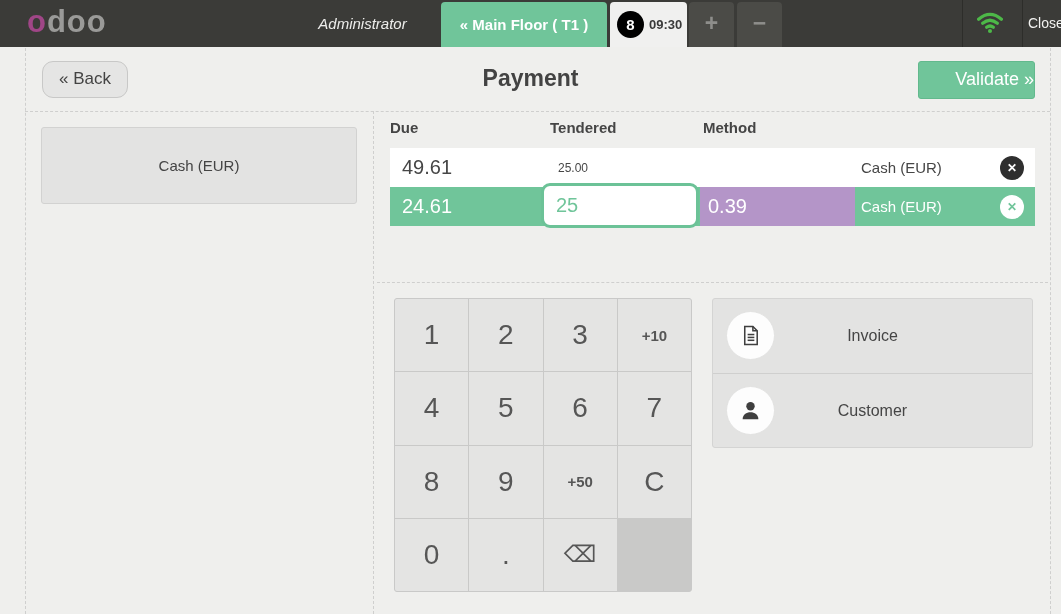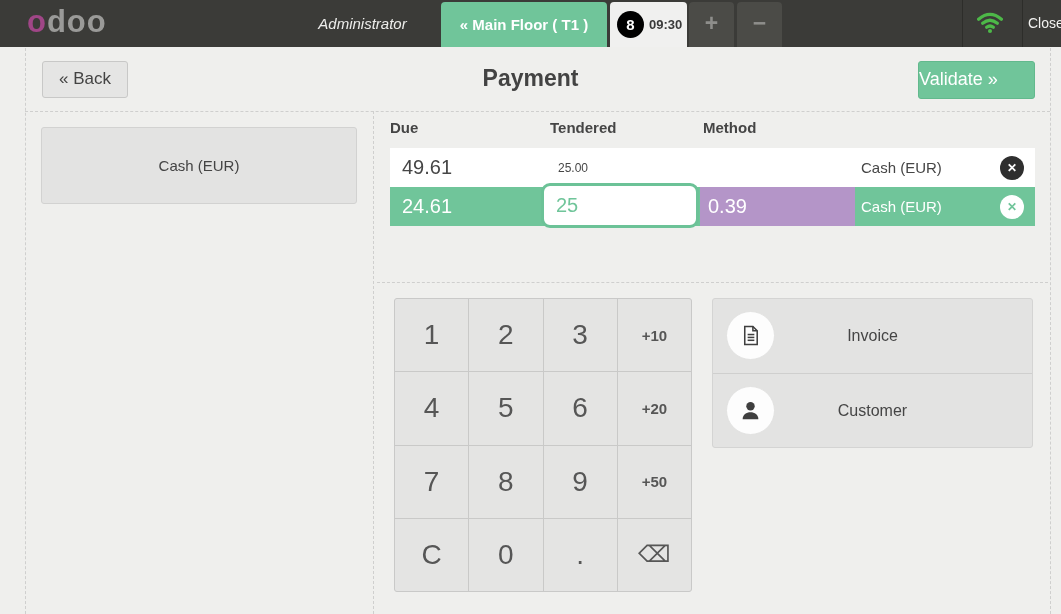--- a/index.html
+++ b/index.html
@@ -18,23 +18,23 @@
   .order-time { position:absolute; left:39px; top:0; height:45px; line-height:45px; font-size:13px; font-weight:bold; color:#3a3a3a; }
   .tab-btn { position:absolute; top:2px; width:45px; height:45px; background:#4b4b47; border-radius:4px 4px 0 0; color:#8e8e8b; font-size:23px; font-weight:bold; text-align:center; line-height:43px; cursor:pointer; }
   .plus  { left:689px; }
   .minus { left:737px; }
   .tb-sep { position:absolute; top:0; width:1px; height:47px; background:#2d2d2a; }
   .sep1 { left:962px; } .sep2 { left:1022px; }
   .wifi { position:absolute; left:977px; top:12px; width:26px; height:22px; }
   .close-label { position:absolute; left:1028px; top:0; width:33px; height:47px; line-height:47px; color:#f2f2f0; font-size:14px; overflow:hidden; cursor:pointer; }
 
   
-  .back-btn { position:absolute; left:42px; top:61px; width:86px; height:37px; background:#e5e5e4; border:1px solid #c8c8c7; border-radius:3px; font-size:17px; color:#434343; text-align:center; line-height:34px; cursor:pointer; }
+  .back-btn { position:absolute; left:42px; top:61px; width:86px; height:37px; background:#e5e5e4; border:1px solid #c8c8c7; border-radius:11px; font-size:17px; color:#434343; text-align:center; line-height:34px; cursor:pointer; }
   .page-title { position:absolute; left:0; top:65px; width:1061px; text-align:center; font-size:23px; font-weight:bold; color:#434343; }
-  .validate-btn { position:absolute; left:918px; top:61px; width:117px; height:38px; background:#70c59a; border:1px solid #62b98d; border-radius:3px; font-size:18px; color:#fff; text-align:left; line-height:35px; cursor:pointer; }
+  .validate-btn { position:absolute; left:918px; top:61px; width:117px; height:38px; background:#70c59a; border:1px solid #62b98d; border-radius:3px; font-size:18px; color:#fff; text-align:right; line-height:35px; cursor:pointer; }
 
   
   .dash-v, .dash-h { position:absolute; }
   .dash-v { border-left:1px dashed #cfcfce; width:0; }
   .dash-h { border-top:1px dashed #cfcfce; height:0; }
   .frame-left  { left:25px;  top:48px;  height:566px; }
   .frame-right { left:1050px; top:48px; height:566px; }
   .frame-top   { left:25px;  top:111px; width:1025px; }
   .col-divider { left:373px; top:111px; height:503px; }
   .paylines-bottom { left:377px; top:282px; width:671px; }
@@ -142,21 +142,20 @@
   <input class="tendered-input" type="text" value="25" style="">
 
   <div class="numpad">
     <div class="np-key">1</div>
     <div class="np-key">2</div>
     <div class="np-key">3</div>
     <div class="np-key np-mod">+10</div>
     <div class="np-key">4</div>
     <div class="np-key">5</div>
     <div class="np-key">6</div>
-    <div class="np-key np-mod">+20</div>
     <div class="np-key">7</div>
     <div class="np-key">8</div>
     <div class="np-key">9</div>
     <div class="np-key np-mod">+50</div>
     <div class="np-key">C</div>
     <div class="np-key">0</div>
     <div class="np-key">.</div>
     <div class="np-key np-backspace">⌫</div>
   </div>
 

